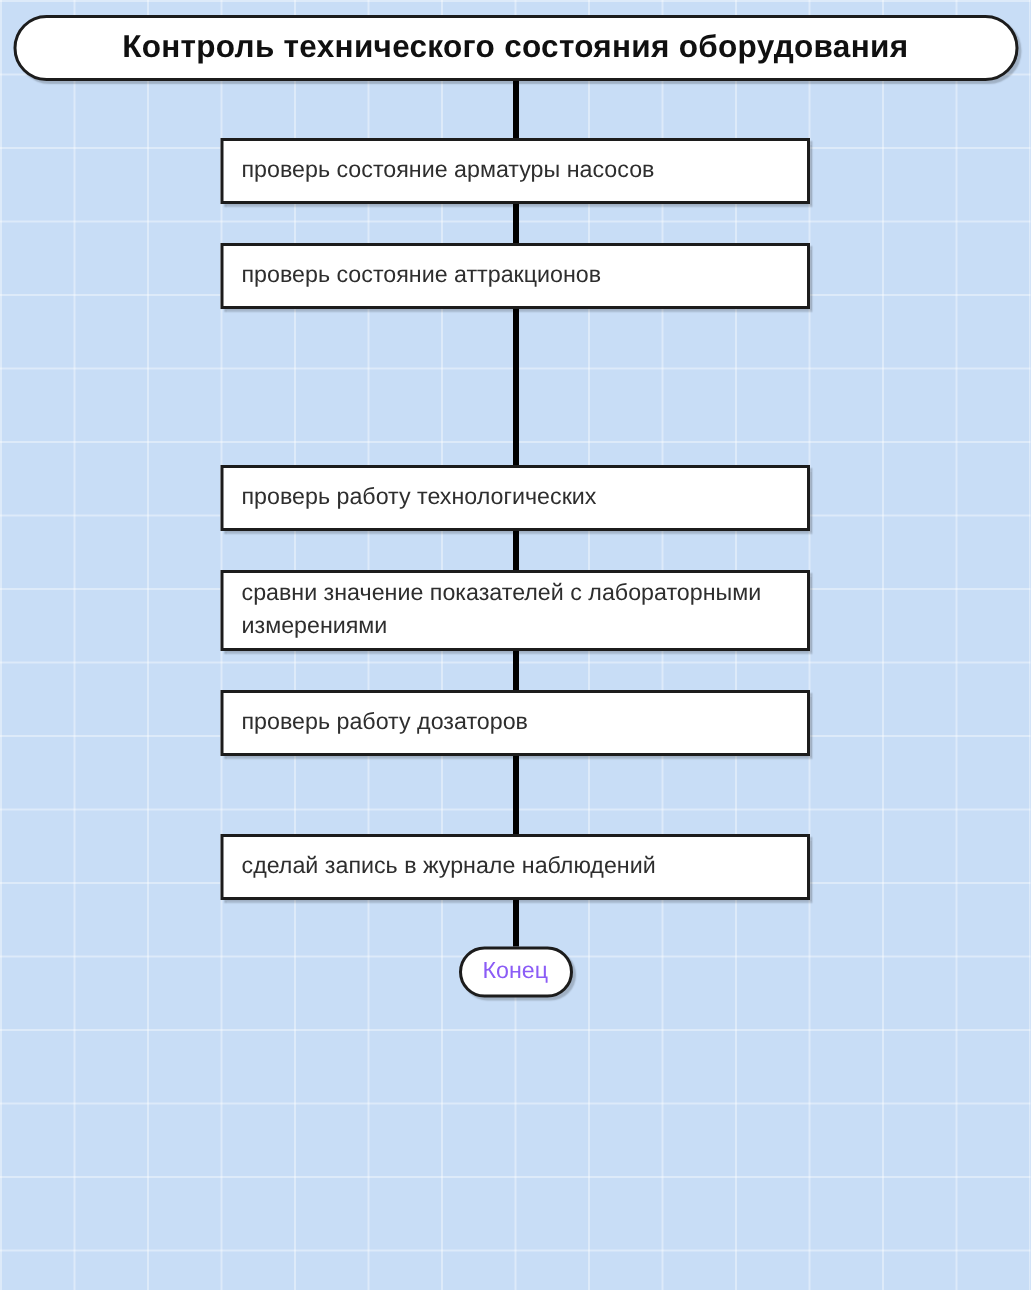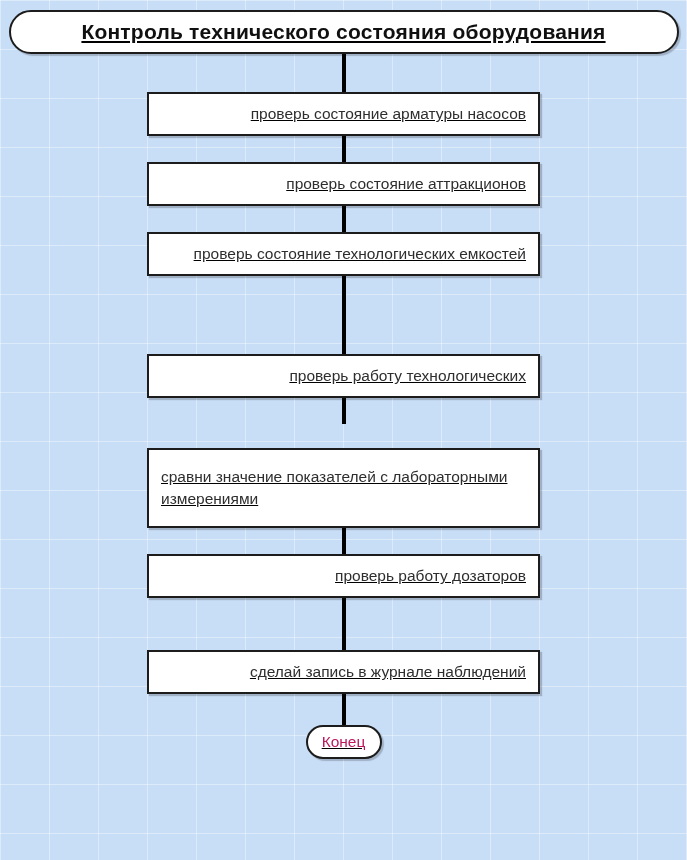--- a/index.html
+++ b/index.html
@@ -24,48 +24,46 @@
     width:687px;height:860px;
     display:flex;flex-direction:column;align-items:center;
     padding-top:10px;
   }
   .node{
     background:var(--node-fill);
     border:2px solid var(--node-border);
     box-shadow:2px 2px 1px rgba(0,0,0,0.20);
     display:flex;align-items:center;
     flex-shrink:0;
-    text-decoration:underline;
   }
   .title-pill{
     width:670px;height:44px;
     border-radius:23px;
     justify-content:center;
   }
   .title-pill .label{
     font-size:21px;font-weight:bold;color:#101010;
     letter-spacing:0.2px;
   }
   .step{
     width:393px;height:44px;
     padding:0 12px;
-    justify-content:flex-end;
   }
   .step .label{
     font-size:15.5px;color:var(--text);
     line-height:1.4;
   }
-  .step.tall{height:80px;margin-top:24px;}
+  .step.tall{height:54px;}
   .end-pill{
     width:76px;height:34px;
     border-radius:17px;
     justify-content:center;
   }
   .end-pill .label{
-    font-size:15.5px;color:#be185d;
+    font-size:15.5px;color:#8b5cf6;
   }
   .connector{
     width:4px;
     background:var(--connector);
     flex-shrink:0;
   }
   .h38{height:38px;}
   .h26{height:26px;}
   .h31{height:31px;}
 </style>
@@ -83,23 +81,20 @@
   <div class="node step">
     <span class="label">проверь состояние арматуры насосов</span>
   </div>
   <div class="connector h26"></div>
 
   <div class="node step">
     <span class="label">проверь состояние аттракционов</span>
   </div>
   <div class="connector h26"></div>
 
-  <div class="node step">
-    <span class="label">проверь состояние технологических емкостей</span>
-  </div>
   <div class="connector h26"></div>
 
   <div class="connector h26"></div>
 
   <div class="connector h26"></div>
 
   <div class="node step">
     <span class="label">проверь работу технологических</span>
   </div>
   <div class="connector h26"></div>

